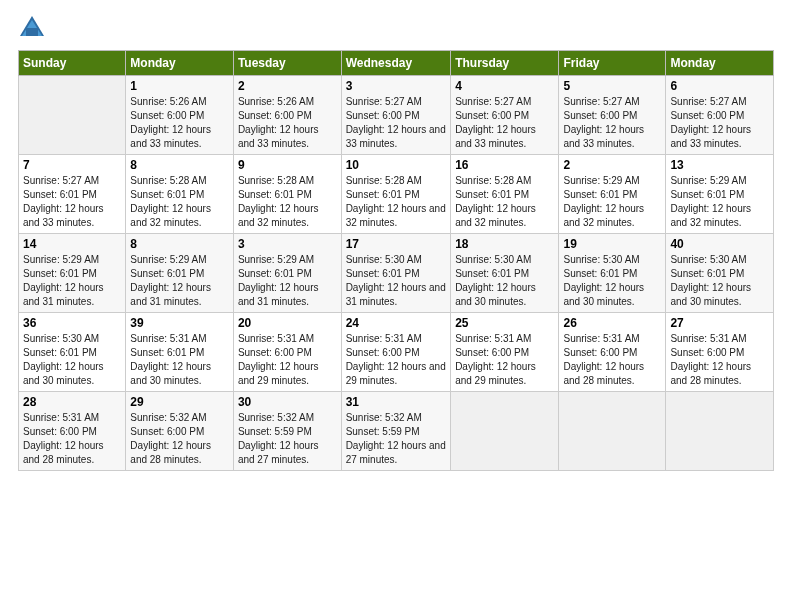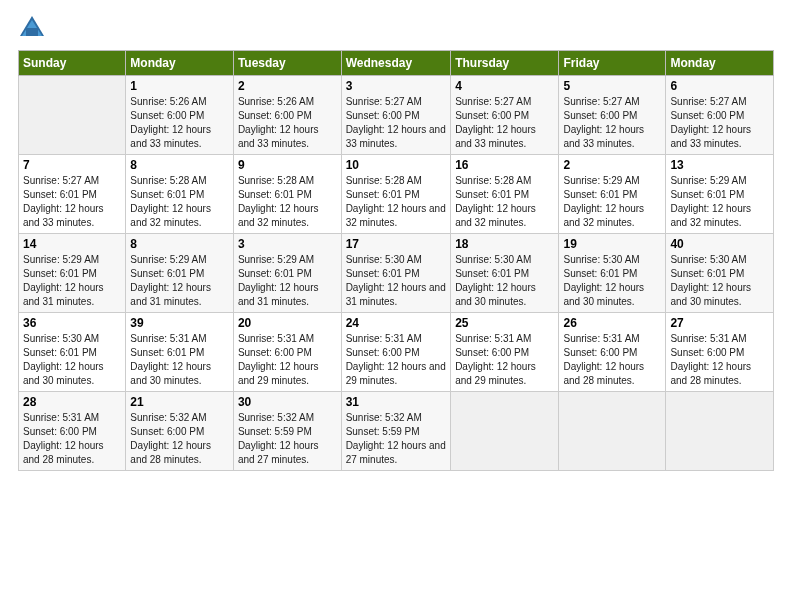--- a/index.html
+++ b/index.html
@@ -233,21 +233,21 @@
             <span class="day-num">27</span>
             <div class="day-info">Sunrise: 5:31 AM<br>Sunset: 6:00 PM<br>Daylight: 12 hours and 28 minutes.</div>
           </td>
         </tr>
         <tr>
           <td>
             <span class="day-num">28</span>
             <div class="day-info">Sunrise: 5:31 AM<br>Sunset: 6:00 PM<br>Daylight: 12 hours and 28 minutes.</div>
           </td>
           <td>
-            <span class="day-num">21</span>
+            <span class="day-num">29</span>
             <div class="day-info">Sunrise: 5:32 AM<br>Sunset: 6:00 PM<br>Daylight: 12 hours and 28 minutes.</div>
           </td>
           <td>
             <span class="day-num">30</span>
             <div class="day-info">Sunrise: 5:32 AM<br>Sunset: 5:59 PM<br>Daylight: 12 hours and 27 minutes.</div>
           </td>
           <td>
             <span class="day-num">31</span>
             <div class="day-info">Sunrise: 5:32 AM<br>Sunset: 5:59 PM<br>Daylight: 12 hours and 27 minutes.</div>
           </td>

